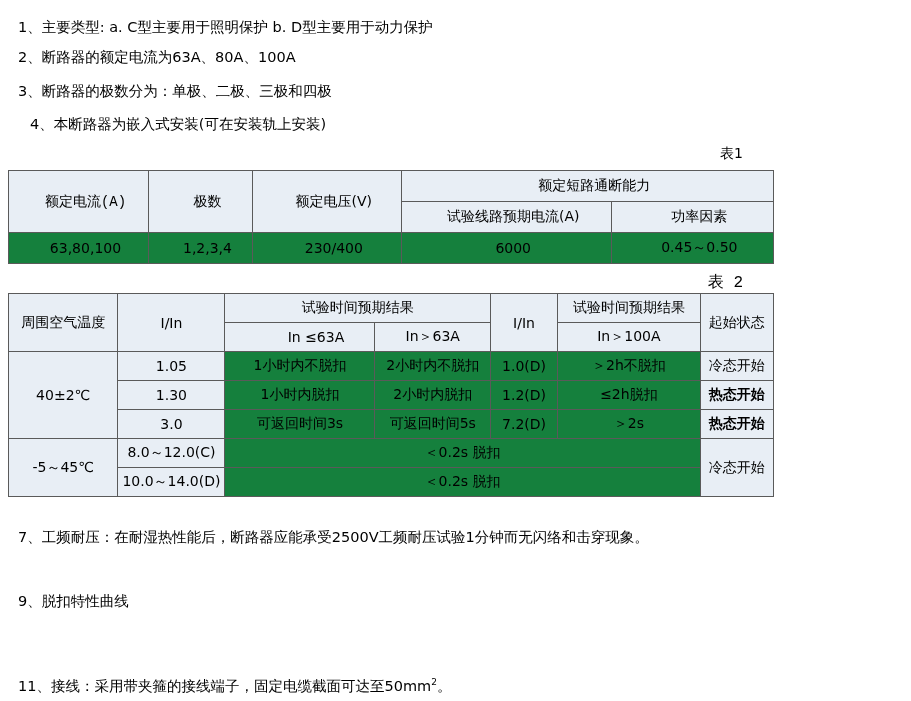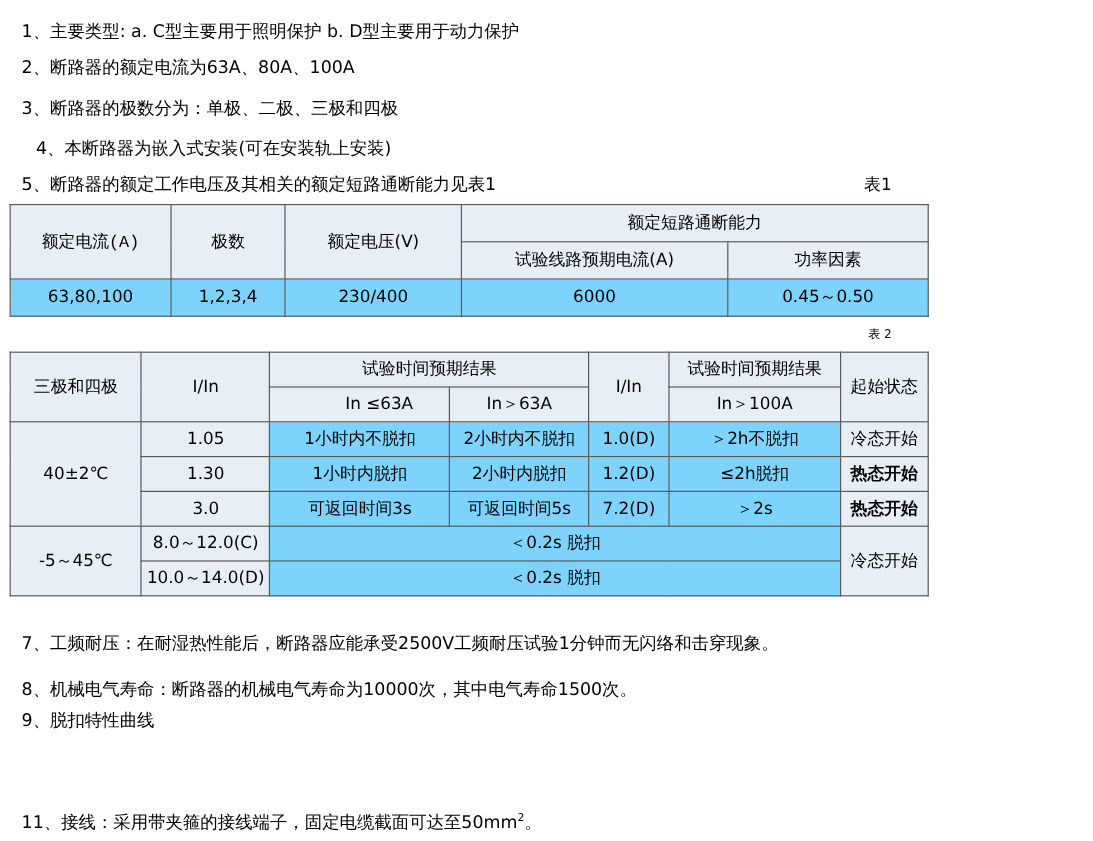--- a/index.html
+++ b/index.html
@@ -38,53 +38,54 @@
     position: absolute;
     right: 30px;
     top: 145px;
     font-size: 14px;
   }
   .l6 { position: absolute; left: 0; top: 268px; }
   .tbl2-caption {
     position: absolute;
     right: 30px;
     top: 272px;
-    font-size: 10px;
+    font-size: 16px;
+    font-family: Liberation Mono, monospace;
   }
 
   .l7 { position: absolute; left: 0; top: 528px; }
   .l8 { position: absolute; left: 0; top: 566px; }
   .l9 { position: absolute; left: 0; top: 592px; }
   .l10 { position: absolute; left: 0; top: 640px; }
   .l11 { position: absolute; left: 0; top: 676px; }
 
   sup { font-size: 9px; vertical-align: super; }
 
   table {
     border-collapse: collapse;
     font-size: 14px;
   }
   table td, table th {
     border: 1px solid #5a5a5a;
     text-align: center;
     font-weight: normal;
     padding: 2px 4px;
-    background: #7dd3fc;
+    background: #15803d;
   }
   .hdr {
     background: #e8eef5;
   }
   
   #table1 {
     position: absolute;
     left: 8px;
     top: 170px;
     width: 766px;
   }
-  #table1 td { height: 26px; }
+  #table1 td { height: 26px; padding-left: 18px; }
   #table1 .t1c1 { width: 130px; font-family: Liberation Mono, monospace; }
   #table1 .t1c2 { width: 90px; }
   #table1 .t1c3 { width: 145px; }
   #table1 .t1c4 { width: 230px; }
   #table1 .t1c5 { width: 170px; }
 
   
   #table2 {
     position: absolute;
     left: 8px;
@@ -104,21 +105,20 @@
 </style>
 </head>
 <body>
 
 <div class="page">
 
   <div class="line l1">1、主要类型: a. C型主要用于照明保护  b. D型主要用于动力保护</div>
   <div class="line l2">2、断路器的额定电流为63A、80A、100A</div>
   <div class="line l3">3、断路器的极数分为：单极、二极、三极和四极</div>
   <div class="line l4">4、本断路器为嵌入式安装(可在安装轨上安装)</div>
-  <div class="line l5">5、断路器的额定工作电压及其相关的额定短路通断能力见表1</div>
 
   <div class="tbl1-caption">表1</div>
 
   <table id="table1">
     <tbody>
         <tr>
       <td class="hdr t1c1" rowspan="2">额定电流(A)</td>
       <td class="hdr t1c2" rowspan="2">极数</td>
       <td class="hdr t1c3" rowspan="2">额定电压(V)</td>
       <td class="hdr" colspan="2">额定短路通断能力</td>
@@ -135,21 +135,21 @@
       <td>0.45～0.50</td>
     </tr>
   </tbody>
     </table>
 
   <div class="tbl2-caption">表 2</div>
 
   <table id="table2">
     <tbody>
         <tr>
-      <td class="hdr c-temp" rowspan="2">三极和四极</td>
+      <td class="hdr c-temp" rowspan="2">周围空气温度</td>
       <td class="hdr c-iin1" rowspan="2">I/In</td>
       <td class="hdr" colspan="2">试验时间预期结果</td>
       <td class="hdr c-iin2" rowspan="2">I/In</td>
       <td class="hdr c-r3">试验时间预期结果</td>
       <td class="hdr c-state" rowspan="2">起始状态</td>
     </tr>
     <tr>
       <td class="hdr c-r1">In ≤63A</td>
       <td class="hdr c-r2">In＞63A</td>
       <td class="hdr">In＞100A</td>
@@ -188,17 +188,16 @@
       <td class="hdr" rowspan="2">冷态开始</td>
     </tr>
     <tr>
       <td class="hdr nowrap">10.0～14.0(D)</td>
       <td colspan="4">＜0.2s 脱扣</td>
     </tr>
   </tbody>
     </table>
 
   <div class="line l7">7、工频耐压：在耐湿热性能后，断路器应能承受2500V工频耐压试验1分钟而无闪络和击穿现象。</div>
-  <div class="line l8">8、机械电气寿命：断路器的机械电气寿命为10000次，其中电气寿命1500次。</div>
   <div class="line l9">9、脱扣特性曲线</div>
   <div class="line l11"><span>11、接线：采用带夹箍的接线端子，固定电缆截面可达至50mm</span><sup>2</sup><span>。</span></div>
 
 </div>
 
 </body></html>

